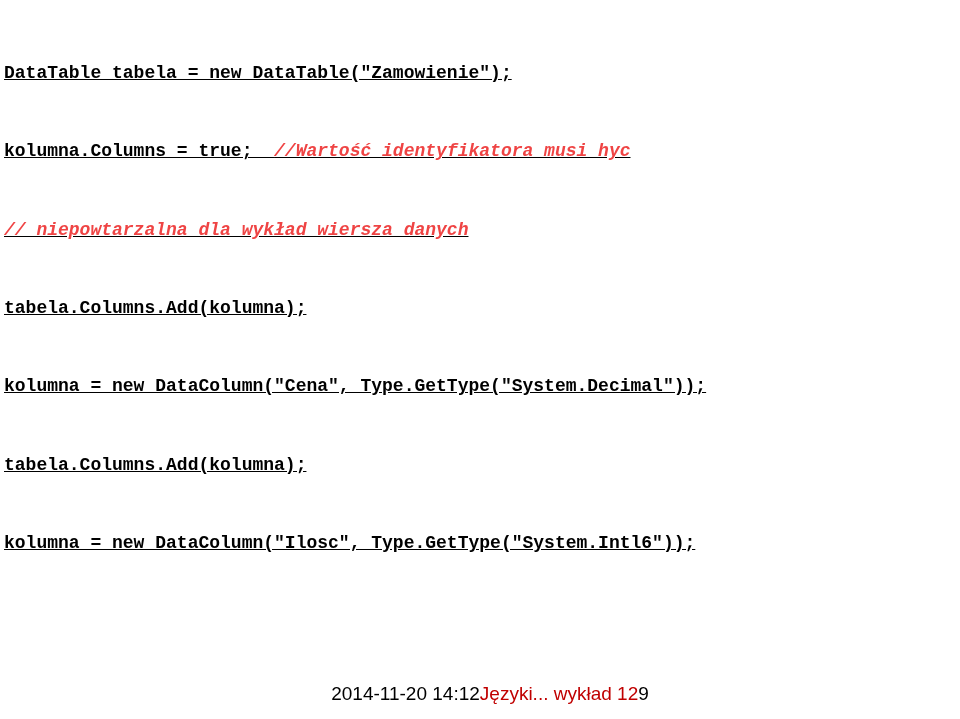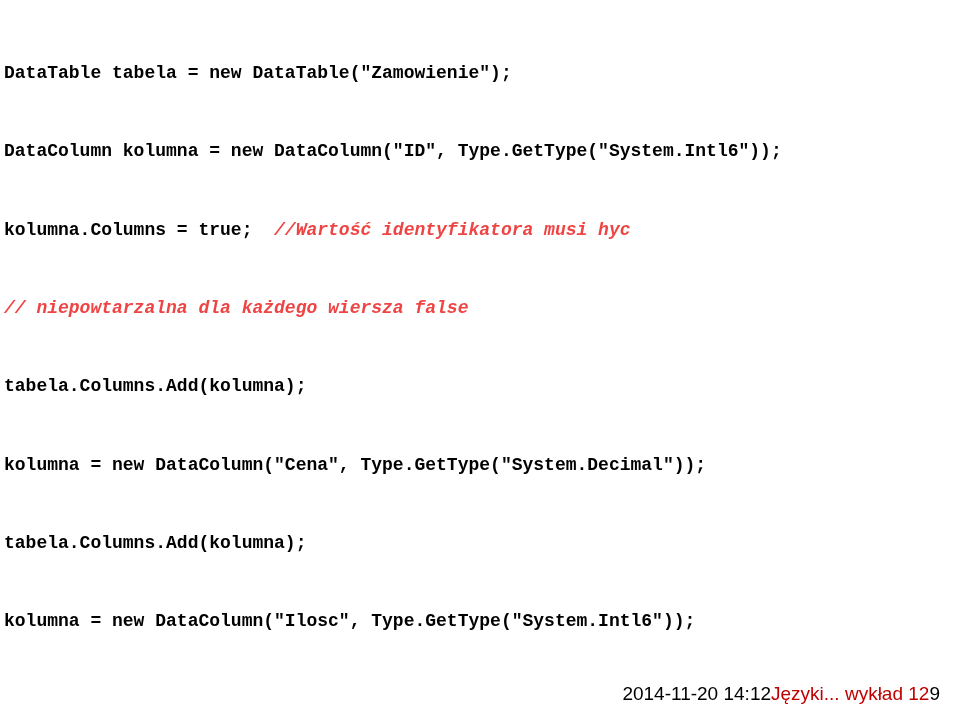--- a/index.html
+++ b/index.html
@@ -20,51 +20,51 @@
     height: 719px;
     box-sizing: border-box;
   }
   .code {
     padding: 8px 4px 0 4px;
     line-height: 1.45;
     white-space: pre;
   }
   .code div {
     white-space: pre;
+    text-decoration: underline;
   }
   .c-comment { color: #ef4444; font-style: italic; }
   .footer {
     position: absolute;
     bottom: 14px;
     left: 0;
     width: 960px;
     box-sizing: border-box;
     padding: 0 20px 0 40px;
     font-family: Arial, Helvetica, sans-serif;
     font-weight: normal;
     font-size: 19px;
     color: #000000;
     display: flex;
-    justify-content: flex-end;
+    justify-content: center;
     align-items: baseline;
   }
   .footer .left { }
   .footer .center { color: #c00000; }
   .footer .right { }
 </style>
 </head>
 <body>
 
 <div class="page">
 
   <div class="code">
     <div><span>DataTable tabela = new DataTable("Zamowienie");</span></div>
-    <div><span>DataColumn kolumna = new DataColumn("ID", Type.GetType("System.Intl6"));</span></div>
     <div><span>kolumna.Columns = true;  </span><span class="c-comment">//Wartość identyfikatora musi hyc</span></div>
-    <div><span class="c-comment">// niepowtarzalna dla każdego wiersza false</span></div>
+    <div><span class="c-comment">// niepowtarzalna dla wykład wiersza danych</span></div>
     <div><span>tabela.Columns.Add(kolumna);</span></div>
     <div><span>kolumna = new DataColumn("Cena", Type.GetType("System.Decimal"));</span></div>
     <div><span>tabela.Columns.Add(kolumna);</span></div>
     <div><span>kolumna = new DataColumn("Ilosc", Type.GetType("System.Intl6"));</span></div>
     
     
     
     
     
     

